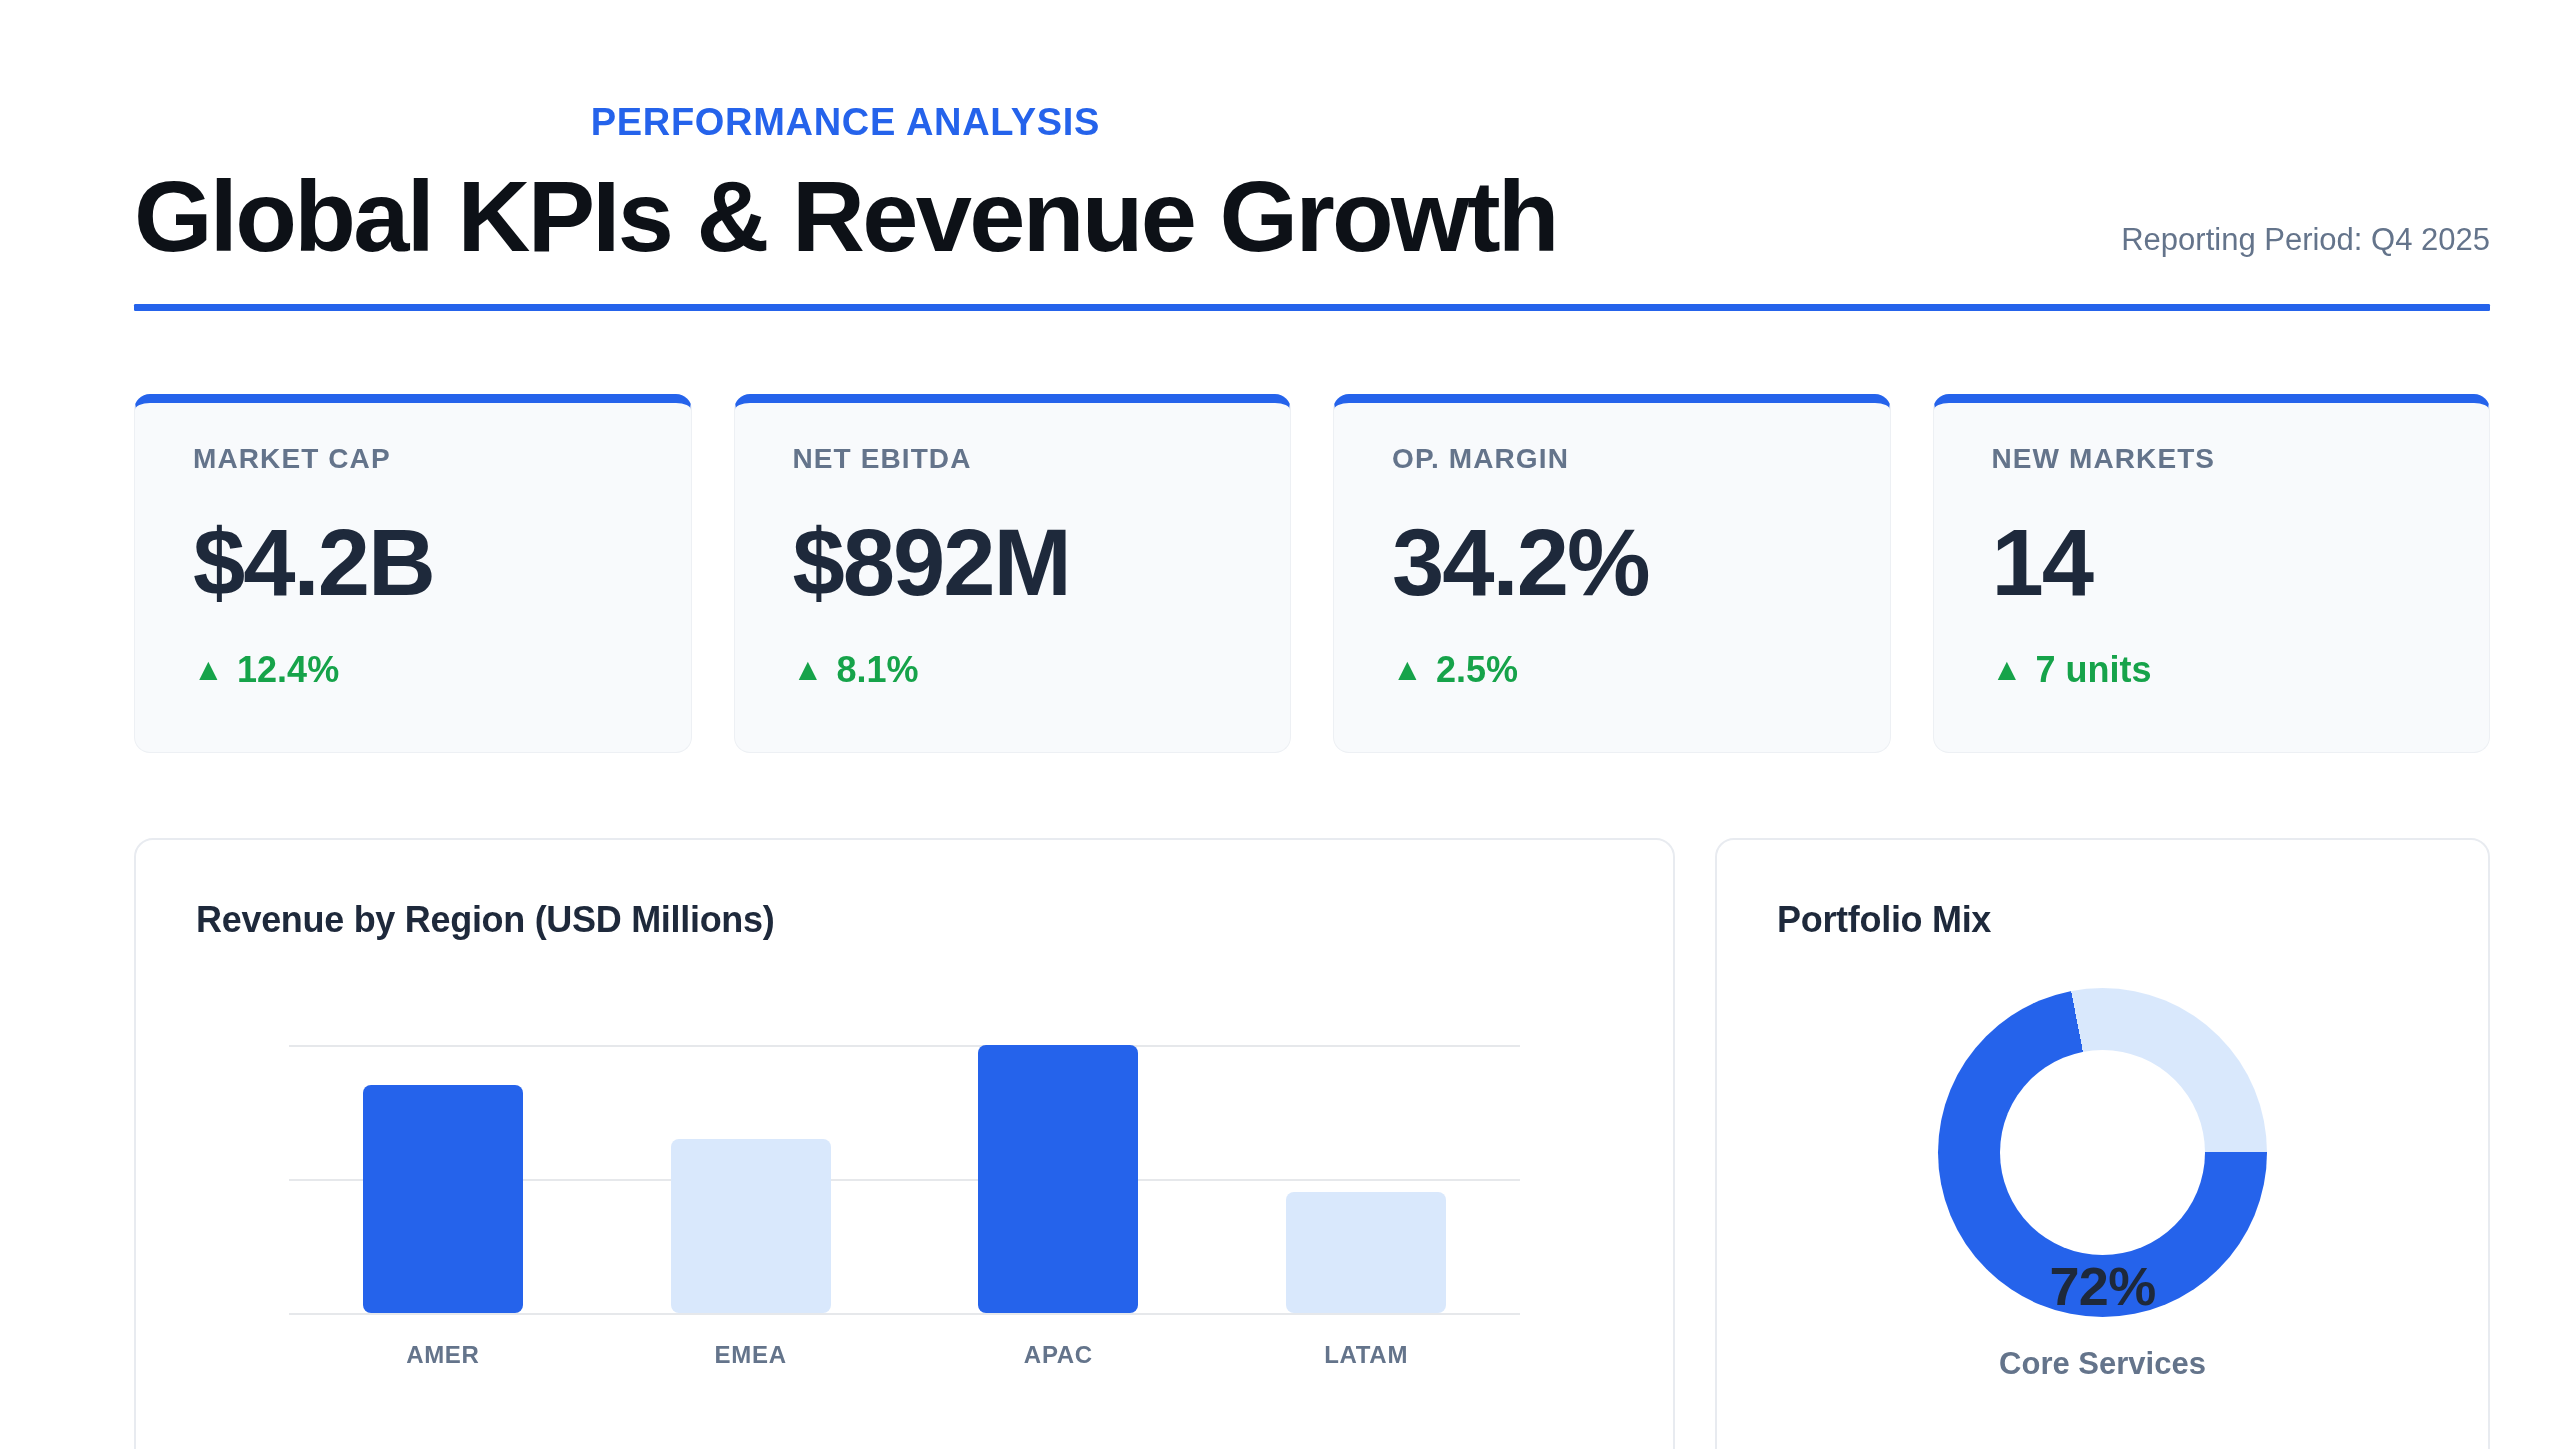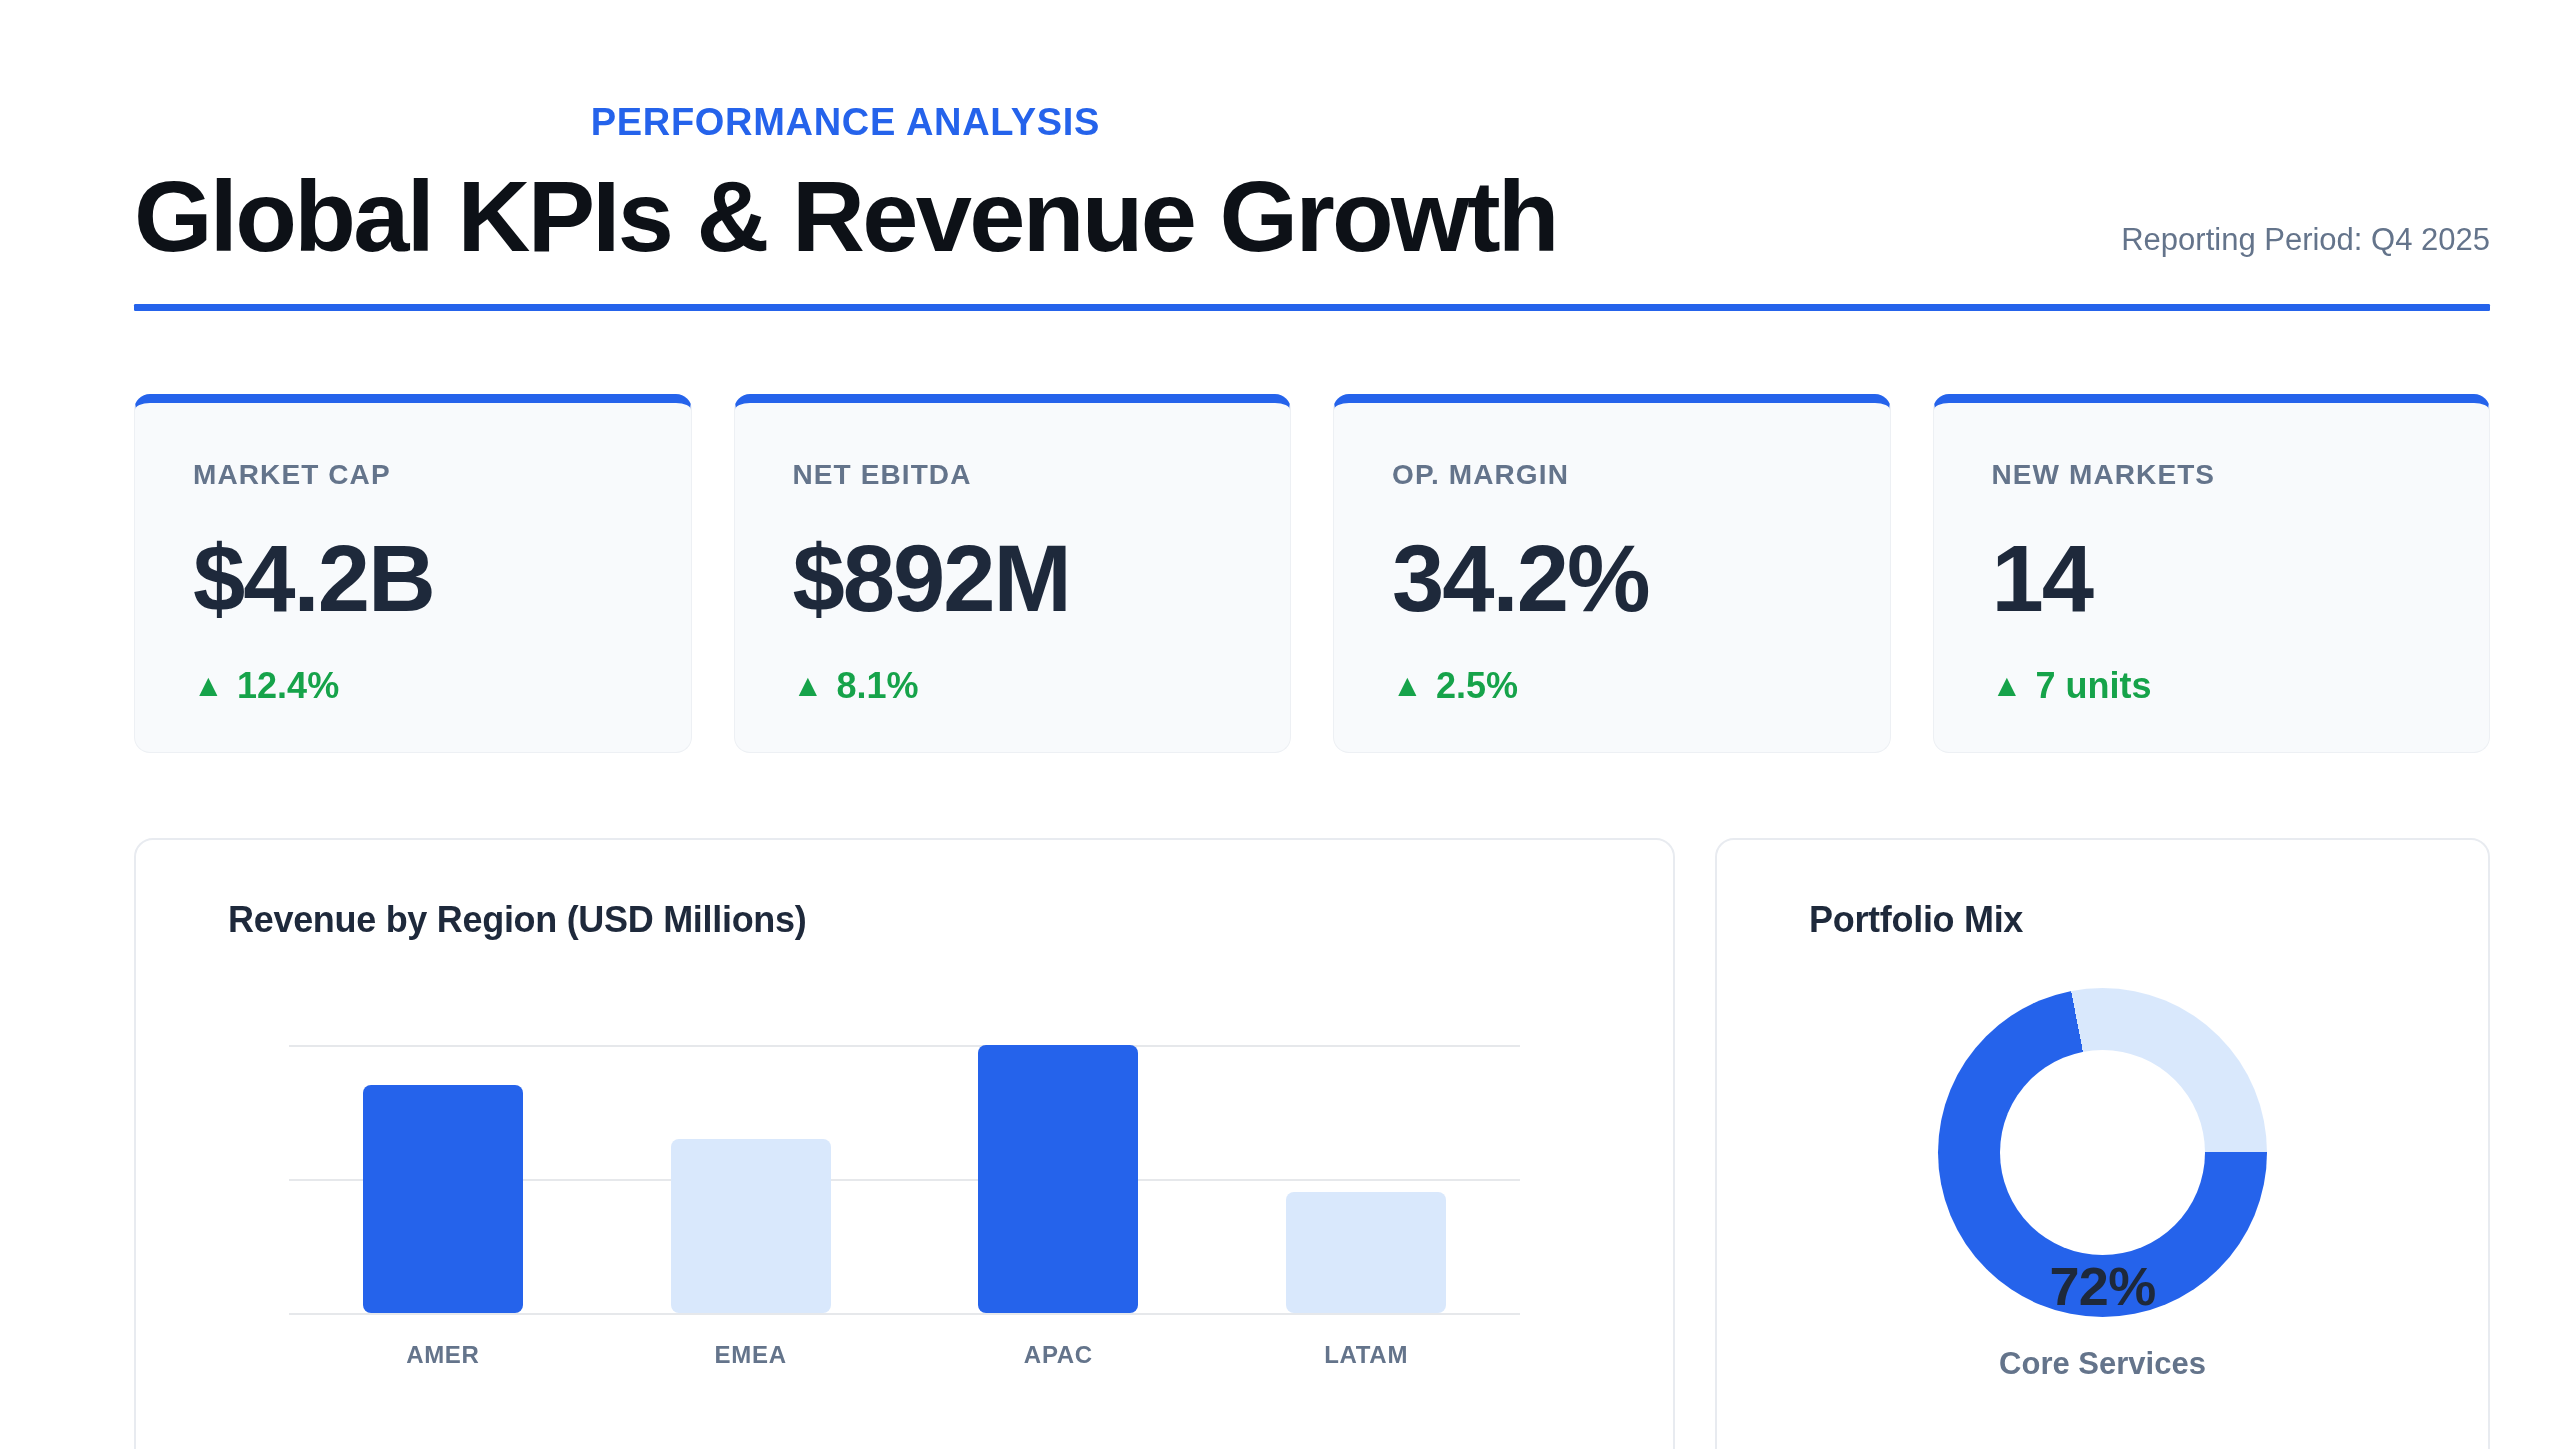--- a/index.html
+++ b/index.html
@@ -11,32 +11,32 @@
   .header { display:flex; justify-content:space-between; align-items:flex-end;text-align:center; }
   .eyebrow { font-size:38px; font-weight:700; color:#2563eb; letter-spacing:0.7px; }
   .page-title { margin-top:19px; font-size:101px; font-weight:700; color:#0d1117;
                 letter-spacing:-2.7px; line-height:1.05; }
   .reporting { font-size:31px; color:#64748b; padding-bottom:10.7px; white-space:nowrap; }
   .divider { margin-top:35px; height:6.7px; background:#2563eb; border-radius:1.3px; }
 
   
   .kpi-grid { margin-top:83px; display:grid; grid-template-columns:repeat(4,1fr); gap:42px; }
   .kpi-card { height:359px; background:#f8fafc; border:1.3px solid #edf0f4;
-              border-top:9.4px solid #2563eb; border-radius:16px; padding:56px 58px 0; }
+              border-top:9.4px solid #2563eb; border-radius:16px; padding:40px 58px 0; }
   .kpi-label { font-size:28px; font-weight:700; color:#64748b; letter-spacing:1.1px; }
   .kpi-value { margin-top:34px; font-size:94px; font-weight:700; color:#1e293b; letter-spacing:-2px; }
   .kpi-delta { margin-top:32px; display:flex; align-items:center; gap:13.4px;
                font-size:36px; font-weight:700; color:#16a34a; }
   .delta-icon { font-size:31px; line-height:1; }
 
   
   .charts-row { margin-top:85px; display:grid; grid-template-columns:1541px 775px; gap:40px; }
   .panel { background:#ffffff; border:2px solid #e8ebf0; border-radius:19px;
            padding:59px 60px; height:751px; }
-  .panel-title { font-size:36px; font-weight:700; color:#1e293b; letter-spacing:-0.3px;margin-left:32px; }
+  .panel-title { font-size:36px; font-weight:700; color:#1e293b; letter-spacing:-0.3px; }
 
   
   .plot { position:relative; height:268px; margin:104px 93px 0; }
   .gridline { position:absolute; left:0; right:0; height:2px; background:#e6e8eb; }
   .bars { position:absolute; left:0; right:0; top:0; bottom:0; display:flex; }
   .bar-slot { flex:1; display:flex; justify-content:center; align-items:flex-end; }
   .bar { width:160px; border-radius:8px; }
   .x-labels { display:flex; margin:28px 93px 0; }
   .x-label { flex:1; text-align:center; font-size:24px; font-weight:600;
              color:#64748b; letter-spacing:0.7px; }

